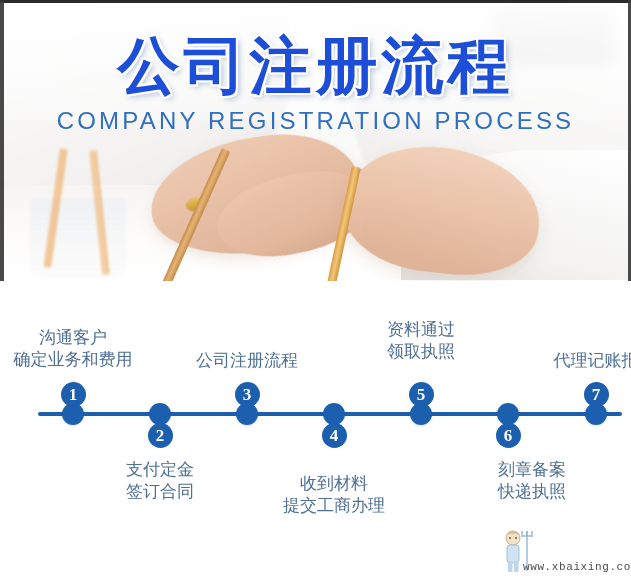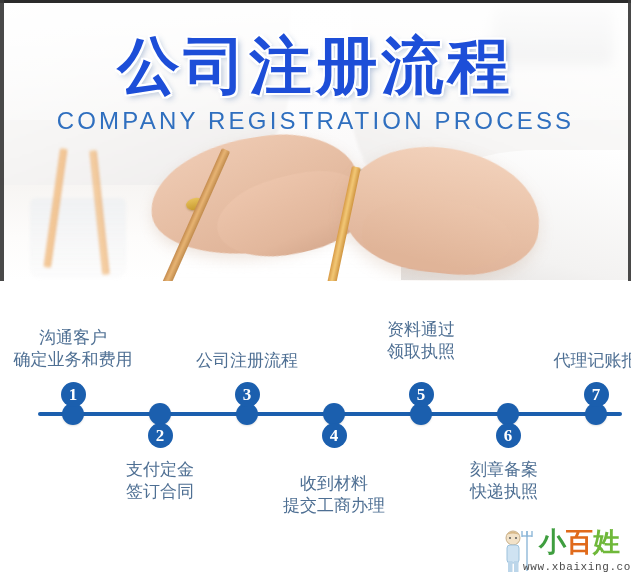--- a/index.html
+++ b/index.html
@@ -278,21 +278,21 @@
         </div>
         <div class="node">
           <div class="dot" style="left: 410px; top: 122px;"></div>
           <div class="badge" style="left: 408.5px; top: 101px;">5</div>
           <div class="lbl above" style="left: 421px; top: 37px;">资料通过
 领取执照</div>
         </div>
         <div class="node">
           <div class="dot" style="left: 497px; top: 122px;"></div>
           <div class="badge" style="left: 495.5px; top: 142px;">6</div>
-          <div class="lbl below" style="left: 504px; top: 177px;">刻章备案
+          <div class="lbl below" style="left: 532px; top: 177px;">刻章备案
 快递执照</div>
         </div>
         <div class="node">
           <div class="dot" style="left: 585px; top: 122px;"></div>
           <div class="badge" style="left: 583.5px; top: 101px;">7</div>
           <div class="lbl above" style="left: 596px; top: 68px;">代理记账报</div>
         </div>
       </div>
   </div>
 
@@ -306,19 +306,16 @@
         <line x1="25" y1="9" x2="35" y2="9"></line>
       </g>
       <circle cx="16" cy="11" r="7" fill="#f2e2c8" stroke="#c9b08a" stroke-width="1"></circle>
       <path d="M9 8 q7 -7 14 0 q-7 -3 -14 0z" fill="#d7b887"></path>
       <rect x="10" y="18" width="12" height="18" rx="3" fill="#cfe3f2" stroke="#9dc2dc" stroke-width="1"></rect>
       <rect x="11" y="34" width="4.5" height="11" fill="#bcd6ea"></rect>
       <rect x="17" y="34" width="4.5" height="11" fill="#bcd6ea"></rect>
       <circle cx="13" cy="11" r="1" fill="#5a5a5a"></circle>
       <circle cx="19" cy="11" r="1" fill="#5a5a5a"></circle>
     </svg>
-    <div class="wm-cn">
-      <span>小</span><span>百</span><span>姓</span>
-    </div>
     <div class="wm-url">www.xbaixing.com</div>
   </div>
 
 </div>
 
 </body></html>

